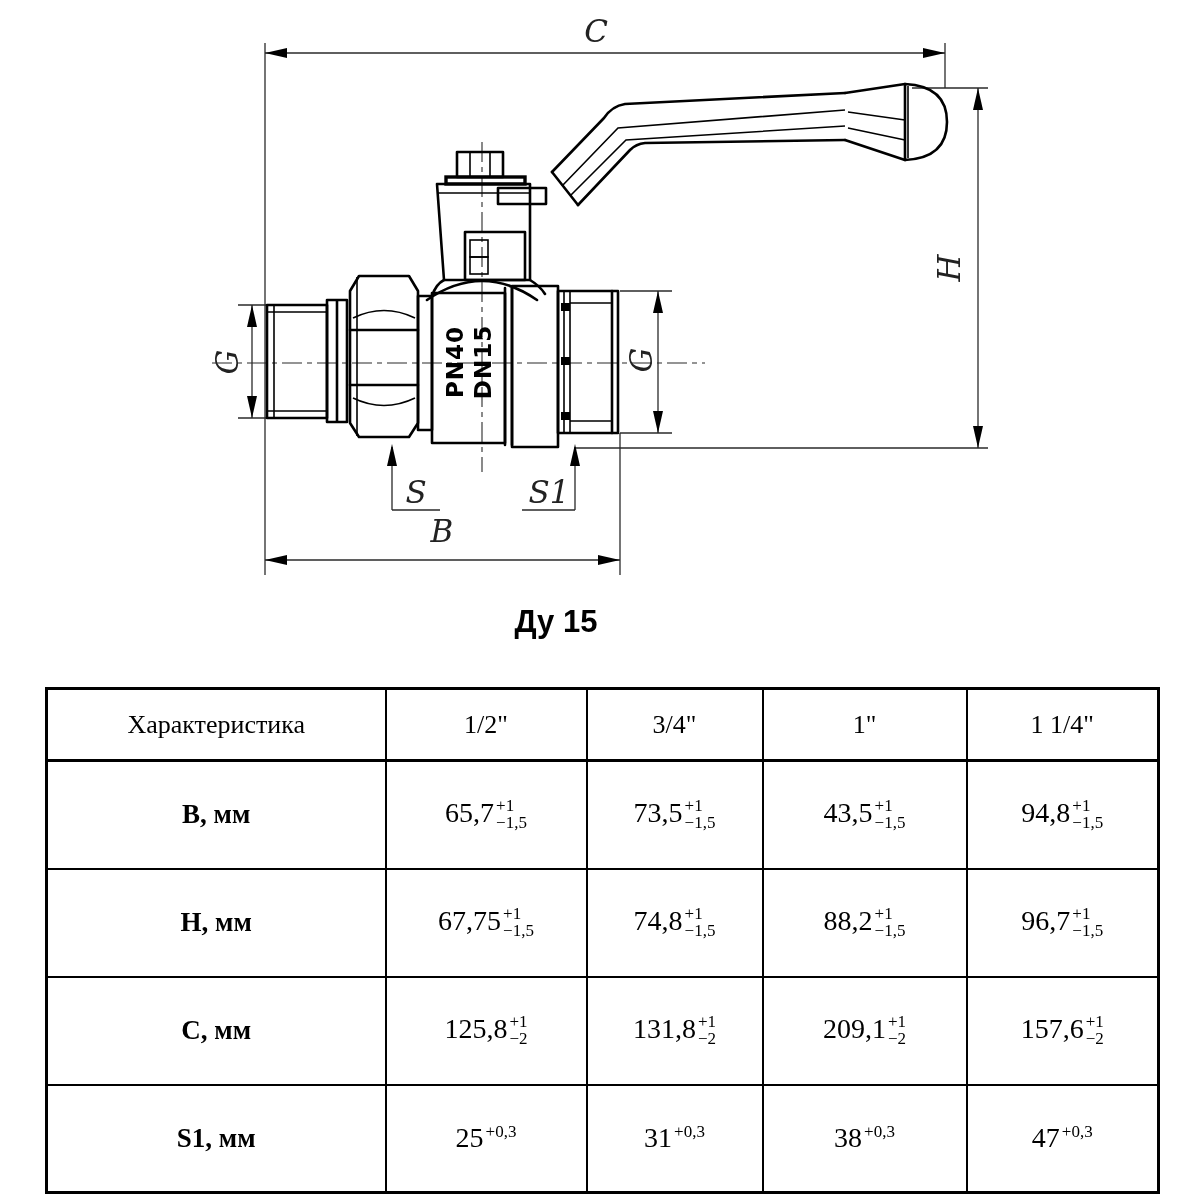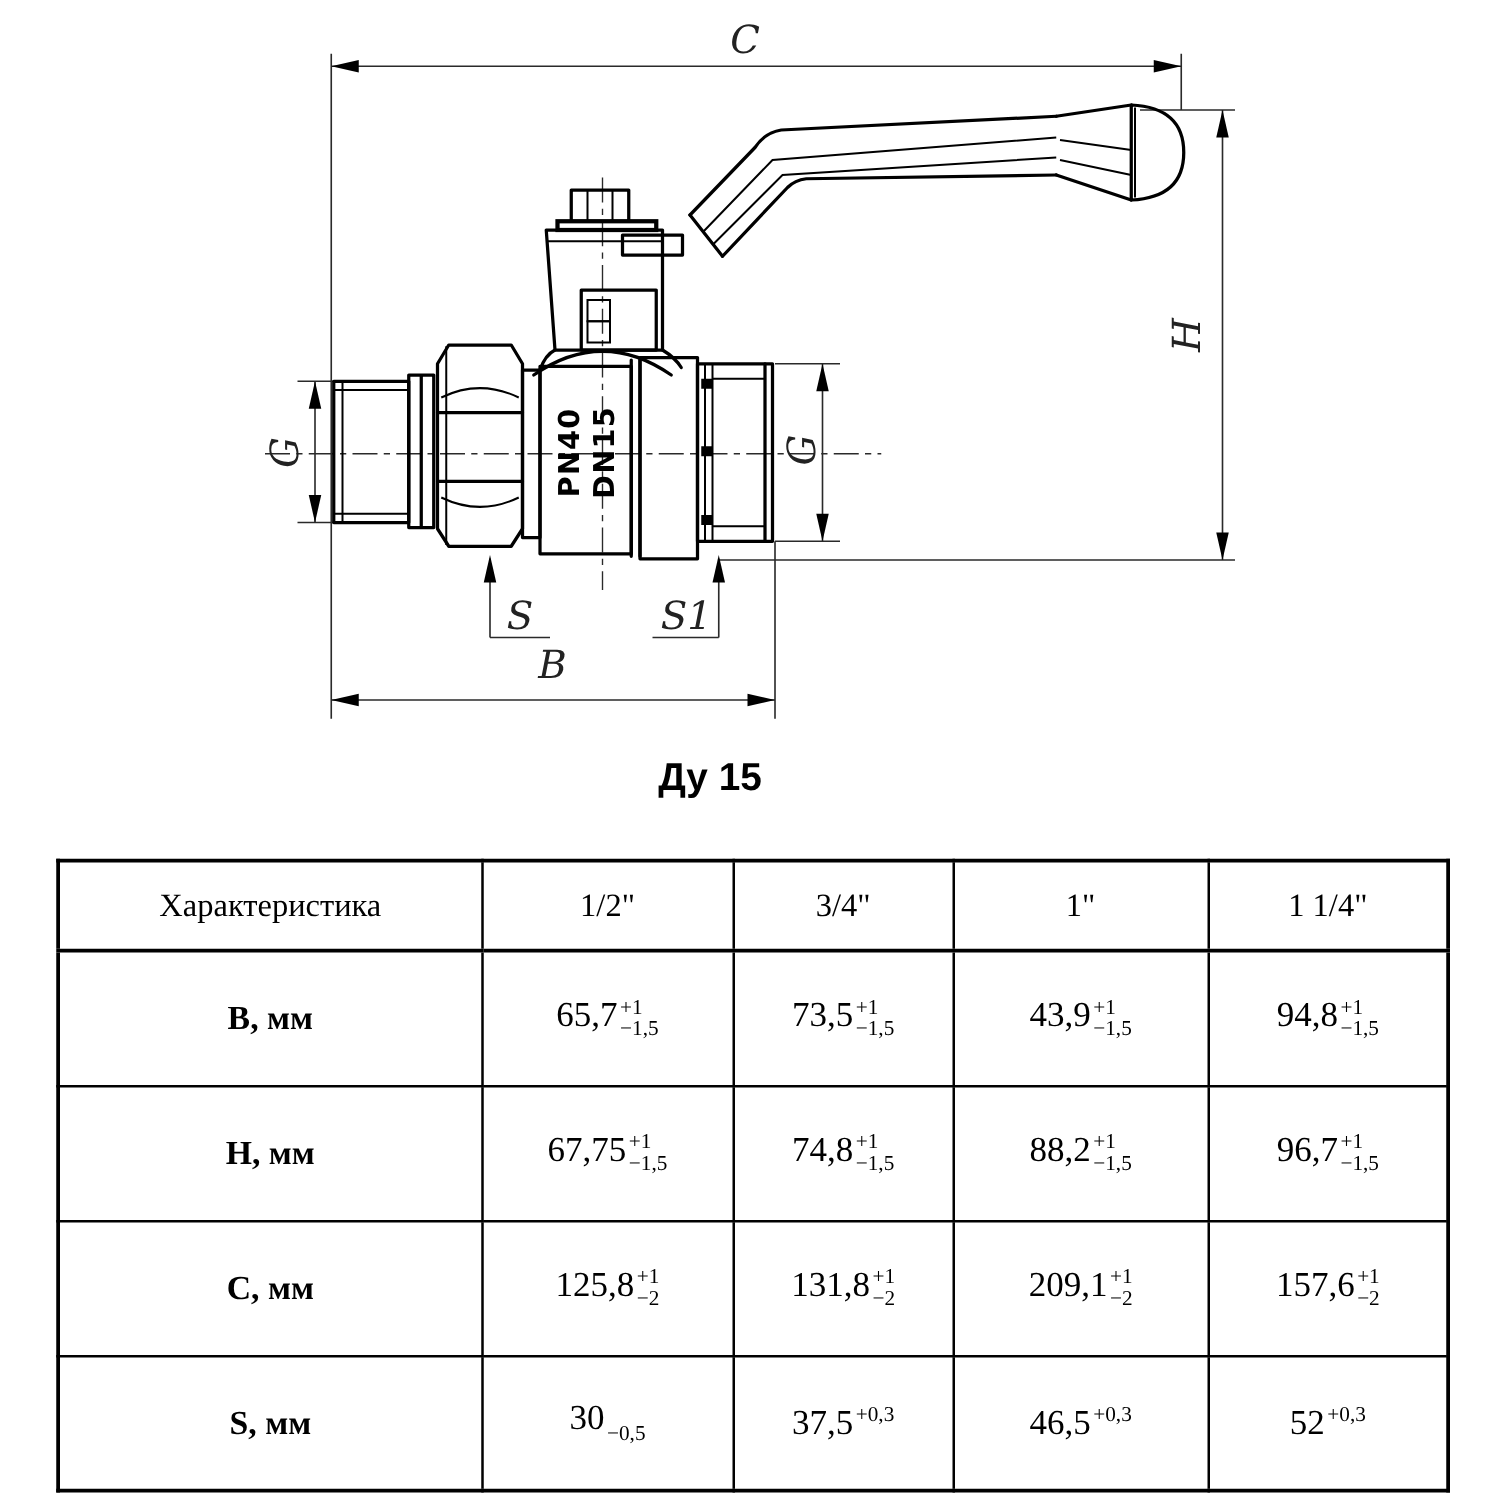--- a/index.html
+++ b/index.html
@@ -6,21 +6,21 @@
   body{width:1200px;height:1200px;position:relative;font-family:"Liberation Serif",serif;color:#000;}
   #drawing{position:absolute;left:0;top:0;width:1200px;height:660px;}
   .line{stroke:#000;stroke-width:2.6;fill:none;stroke-linecap:round;stroke-linejoin:round;}
   .thick{stroke:#000;stroke-width:3.4;fill:none;}
   .thin{stroke:#000;stroke-width:1.6;fill:none;}
   .dim{stroke:#2a2a2a;stroke-width:1.3;fill:none;}
   .center{stroke:#2a2a2a;stroke-width:1.1;fill:none;stroke-dasharray:20 5 5 5;}
   .arr{fill:#000;stroke:none;}
   .dimtext{font-family:"DejaVu Serif",serif;font-style:italic;font-size:31px;fill:#222;}
   .marktext{font-family:"DejaVu Sans",sans-serif;font-weight:bold;font-size:23px;fill:#000;letter-spacing:1px;}
-  #caption{position:absolute;left:12px;top:604px;width:1112px;text-align:center;
+  #caption{position:absolute;left:0;top:604px;width:1112px;text-align:center;
            font-family:"Liberation Sans",sans-serif;font-weight:bold;font-size:31px;color:#000;}
   #specs{position:absolute;left:45px;top:687px;width:1112px;height:507px;border-collapse:collapse;
          table-layout:fixed;background:#fff;border:3px solid #000;}
   #specs td{border:2px solid #000;text-align:center;vertical-align:middle;padding:0;}
   #specs tr{height:72px;padding-left:48px;}
   #specs tr.hdr td{border-bottom:3px solid #000;font-size:26px;}
   td.rowlabel{font-weight:bold;font-size:27px;margin-left:34px;}
   td.cellval{font-size:28px;}
   .stack{display:inline-flex;flex-direction:column;justify-content:center;line-height:1.02;
          font-size:17px;text-align:left;margin-left:2px;vertical-align:middle;transform:translateY(-1px);}
@@ -175,21 +175,21 @@
       <tr>
         <td class="rowlabel">B, мм</td>
         <td class="cellval"><span>65,7</span><span class="stack">
             <span>+1</span>
             <span>−1,5</span>
           </span></td>
         <td class="cellval"><span>73,5</span><span class="stack">
             <span>+1</span>
             <span>−1,5</span>
           </span></td>
-        <td class="cellval"><span>43,9</span><span class="stack">
+        <td class="cellval"><span>43,5</span><span class="stack">
             <span>+1</span>
             <span>−1,5</span>
           </span></td>
         <td class="cellval"><span>94,8</span><span class="stack">
             <span>+1</span>
             <span>−1,5</span>
           </span></td>
       </tr>
       <tr>
         <td class="rowlabel">H, мм</td>
@@ -223,20 +223,20 @@
         <td class="cellval"><span>209,1</span><span class="stack">
             <span>+1</span>
             <span>−2</span>
           </span></td>
         <td class="cellval"><span>157,6</span><span class="stack">
             <span>+1</span>
             <span>−2</span>
           </span></td>
       </tr>
       <tr>
-        <td class="rowlabel">S, мм</td>
-        <td class="cellval"><span>30</span><span class="subonly">−0,5</span></td>
-        <td class="cellval"><span>37,5</span><span class="suponly">+0,3</span></td>
-        <td class="cellval"><span>46,5</span><span class="suponly">+0,3</span></td>
-        <td class="cellval"><span>52</span><span class="suponly">+0,3</span></td>
+        <td class="rowlabel">S1, мм</td>
+        <td class="cellval"><span>25</span><span class="suponly">+0,3</span></td>
+        <td class="cellval"><span>31</span><span class="suponly">+0,3</span></td>
+        <td class="cellval"><span>38</span><span class="suponly">+0,3</span></td>
+        <td class="cellval"><span>47</span><span class="suponly">+0,3</span></td>
       </tr>
     </tbody>
 </table>
 
 </body></html>

